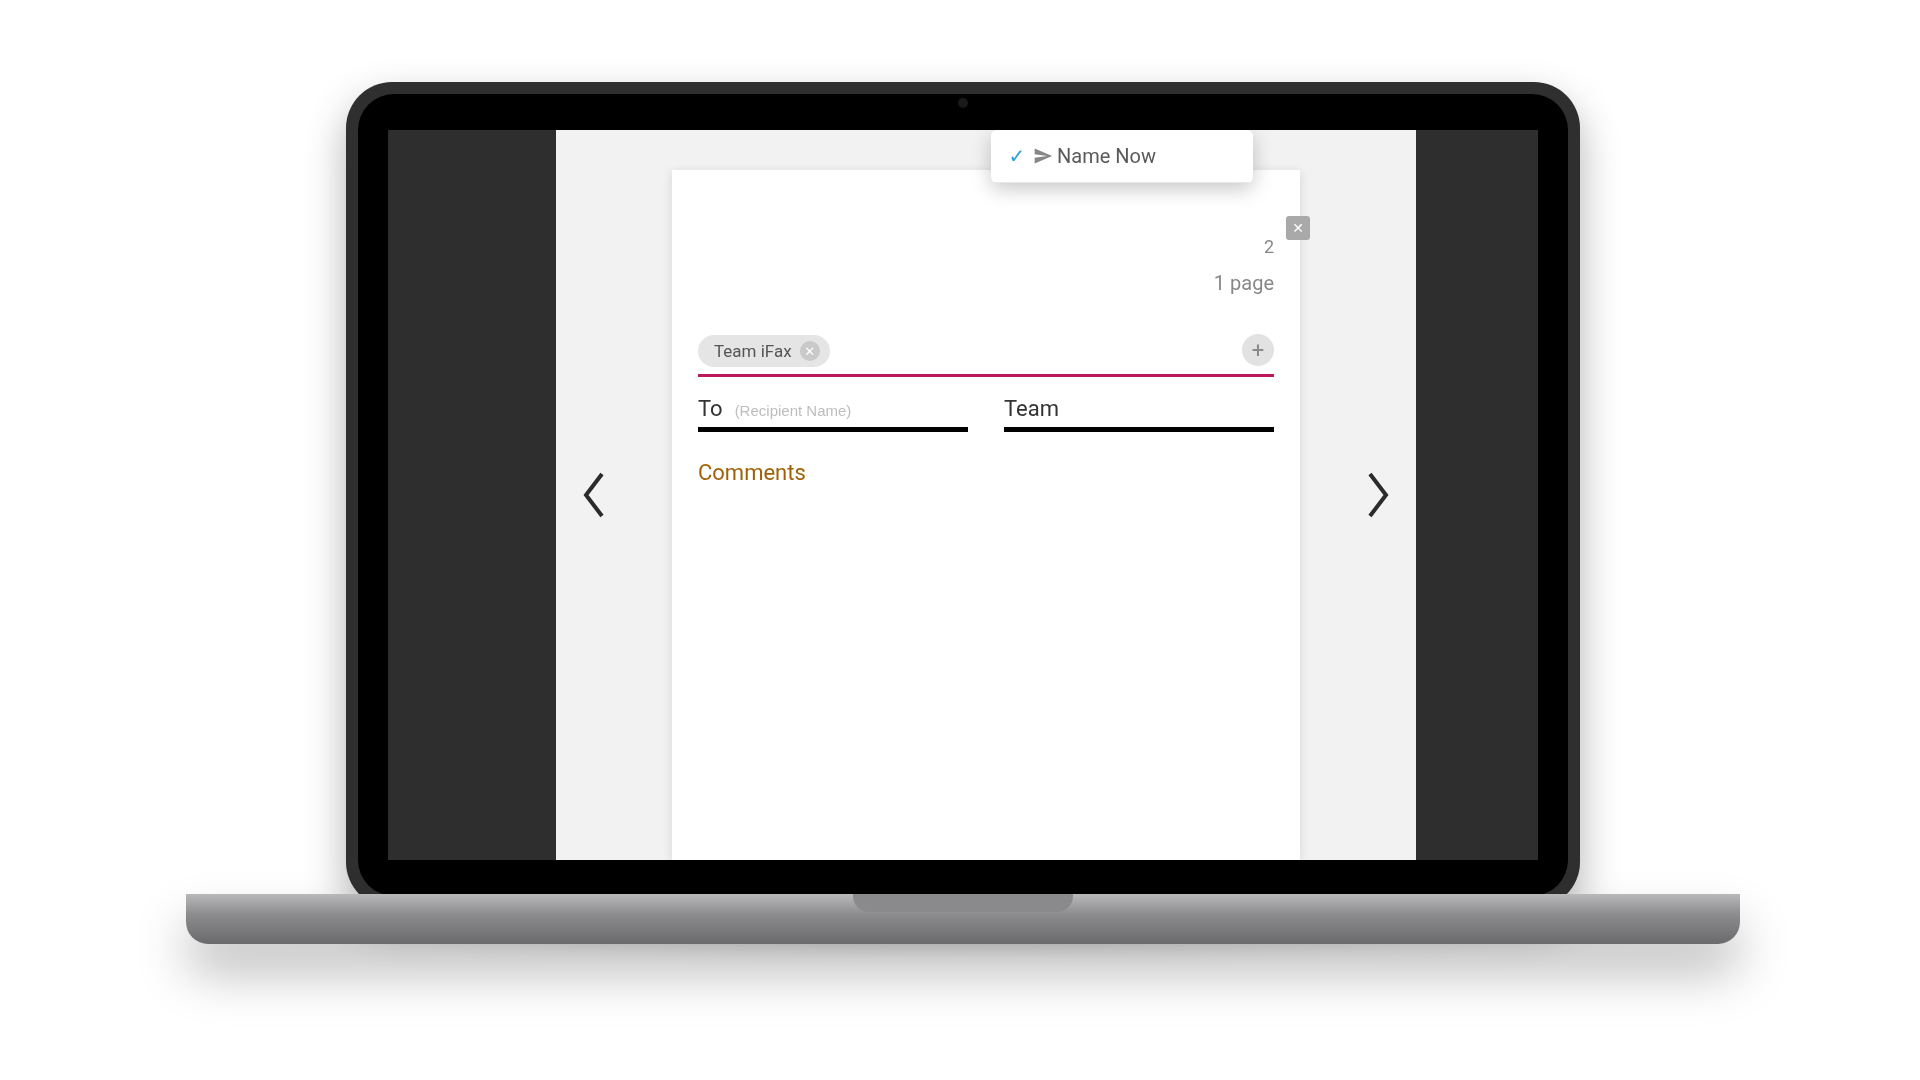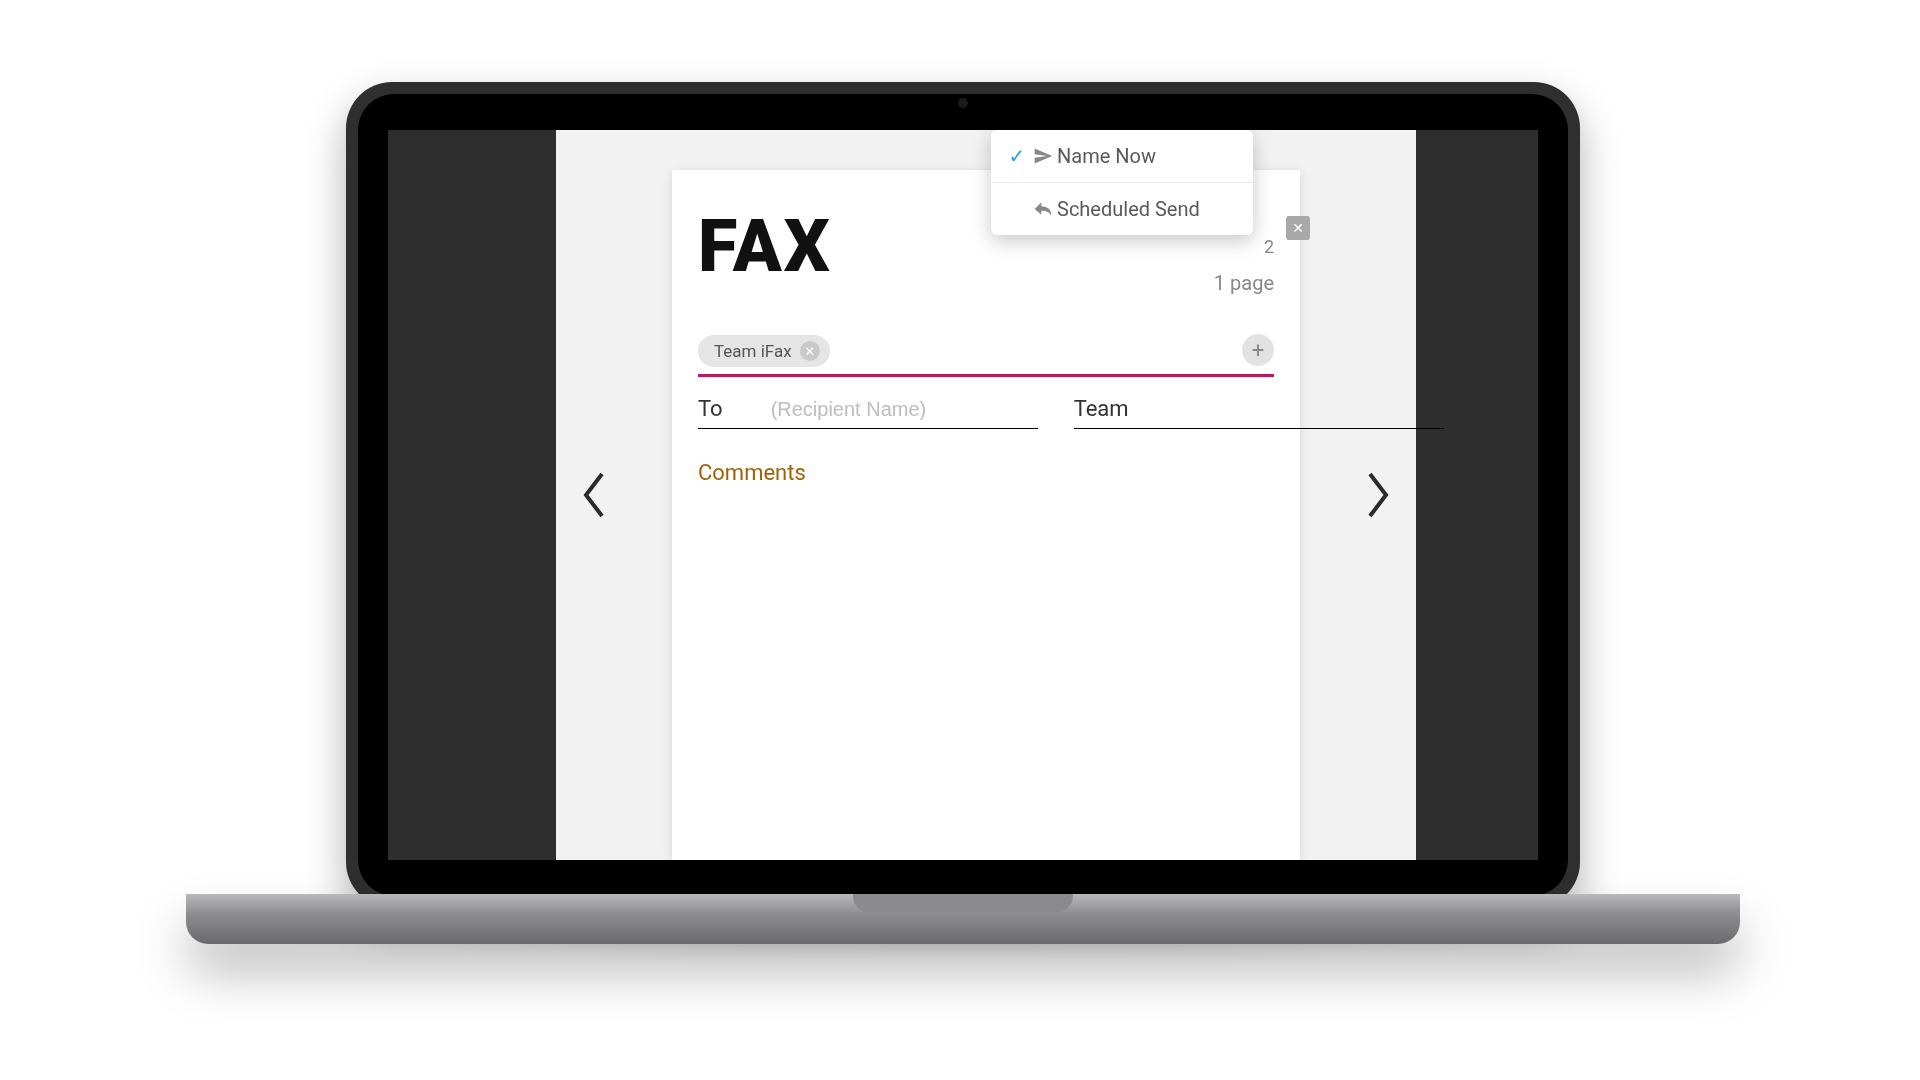--- a/index.html
+++ b/index.html
@@ -31,23 +31,23 @@
   .fax-title{position:absolute;left:0;top:34px;font-size:72px;font-weight:900;letter-spacing:2px;color:#111;}
   .meta{position:absolute;right:0;top:66px;text-align:right;color:#888;font-size:18px;}
   .meta .pages{display:block;margin-top:14px;font-size:20px;}
 
   .chip-row{position:absolute;left:0;right:0;top:158px;height:46px;border-bottom:3px solid #be185d;display:flex;align-items:center;}
   .chip{display:inline-flex;align-items:center;background:#e5e5e5;color:#555;border-radius:18px;padding:6px 10px 6px 16px;font-size:17px;}
   .chip-remove{width:20px;height:20px;margin-left:8px;border-radius:50%;background:#c9c9c9;color:#fff;display:flex;align-items:center;justify-content:center;font-size:13px;cursor:pointer;}
   .add-btn{position:absolute;right:0;top:6px;width:32px;height:32px;border-radius:50%;background:#e2e2e2;color:#8a8a8a;display:flex;align-items:center;justify-content:center;font-size:22px;cursor:pointer;}
 
   .fields{position:absolute;left:0;right:0;top:226px;display:flex;gap:36px;}
-  .field{flex:1;border-bottom:1px solid #000000;padding-bottom:6px;display:flex;align-items:baseline;gap:10px;}
+  .field{flex:1;border-bottom:5px solid #000000;padding-bottom:6px;display:flex;align-items:baseline;gap:10px;}
   .field-label{color:#333;font-size:22px;}
-  .field-input{flex:1;border:none;outline:none;background:transparent;font-size:20px;color:#a16207;margin-left:36px;}
+  .field-input{flex:1;border:none;outline:none;background:transparent;font-size:15px;color:#a16207;}
   .field-input::placeholder{color:#bdbdbd;}
 
   .comments-label{position:absolute;left:0;top:290px;color:#a16207;font-size:22px;}
 
   
   .popover{position:absolute;left:435px;top:0px;width:262px;background:#fff;border-radius:6px;box-shadow:0 6px 20px rgba(0,0,0,0.22);}
   .popover::before{content:"";position:absolute;top:-10px;right:36px;border:10px solid transparent;border-bottom-color:#fff;}
   .pop-item{display:flex;align-items:center;height:52px;padding:0 18px 0 14px;cursor:pointer;font-size:20px;color:#5a5a5a;}
   .pop-check{width:24px;color:#2aa3d8;font-size:20px;display:flex;justify-content:center;}
   .pop-icon{width:28px;display:flex;justify-content:center;color:#878787;}
@@ -80,21 +80,20 @@
                   <polyline points="6,4 22,25 6,46"></polyline>
                 </svg>
             </div>
 
             <div class="sheet">
               <div class="close-btn">
                 <span>✕</span>
               </div>
 
               <div class="sheet-inner">
-                <div class="fax-title">FAX</div>
 
                 <div class="meta">
                   <span>2</span>
                   <span class="pages">1 page</span>
                 </div>
 
                 <div class="chip-row">
                   <span class="chip">
                     <span>Team iFax</span>
                     <span class="chip-remove">
@@ -125,29 +124,20 @@
               <div class="pop-item">
                 <span class="pop-check">✓</span>
                 <span class="pop-icon">
                   <svg width="20" height="20" viewBox="0 0 24 24">
                       <path d="M2 21l21-9L2 3v7l15 2-15 2z"></path>
                     </svg>
                 </span>
                 <span>Name Now</span>
               </div>
               <div class="pop-sep"></div>
-              <div class="pop-item">
-                <span class="pop-check"></span>
-                <span class="pop-icon">
-                  <svg width="20" height="20" viewBox="0 0 24 24">
-                      <path d="M2 12l8-8v5c7 0 12 3 12 11-2-4-5-6-12-6v5z"></path>
-                    </svg>
-                </span>
-                <span>Scheduled Send</span>
-              </div>
             </div>
 
           </div>
         </div>
       </div>
 
     </div>
     <div class="base">
       <div class="notch"></div>
     </div>

